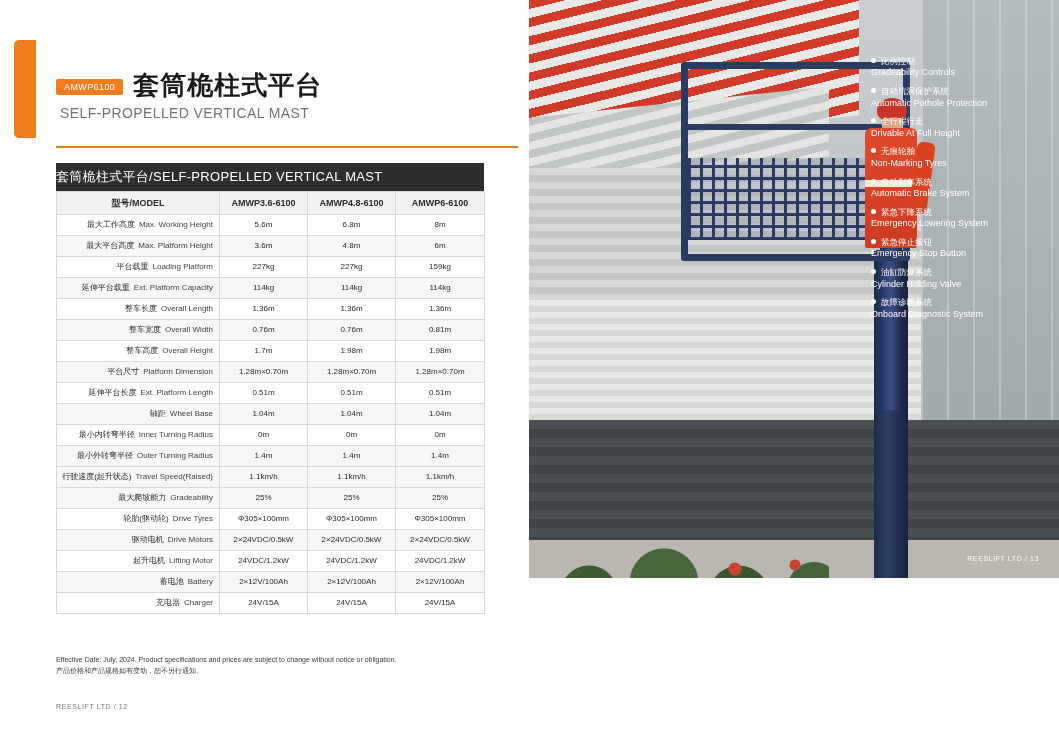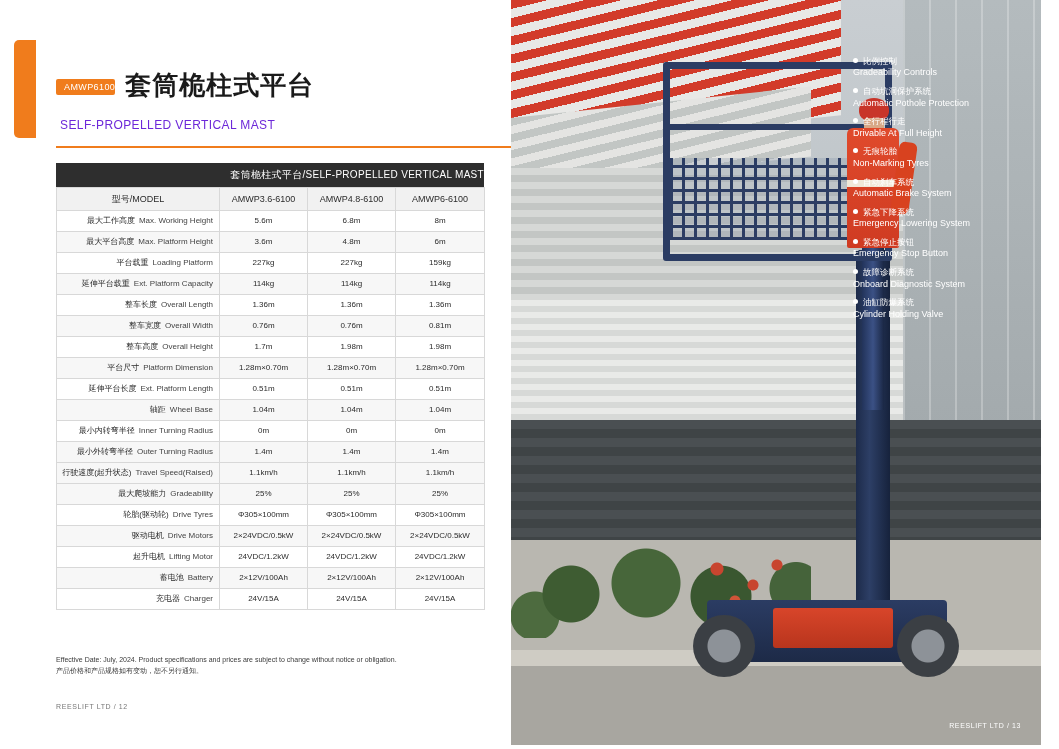--- a/index.html
+++ b/index.html
@@ -20,72 +20,72 @@
     background:#f07c1c;border-radius:5px 0 0 5px;
   }
   .orange-tab-inner{
     position:absolute;left:36px;top:40px;width:22px;height:98px;background:#ffffff;
   }
 
   .head-wrap{position:absolute;left:56px;top:72px;width:460px;}
   .title-row{display:flex;align-items:flex-end;gap:10px;}
   .badge{
     display:inline-block;background:#f07c1c;color:#fff;
-    font-size:9px;letter-spacing:.4px;padding:3px 0 3px 8px;
+    font-size:9px;letter-spacing:.4px;padding:3px 8px 3px 8px;
     border-radius:2px;margin-bottom:3px;
   }
   .cn-title{
     font-size:26px;color:#1a1a1a;font-weight:bold;letter-spacing:1px;
     line-height:1;
   }
   .en-title{
-    font-size:12px;color:#6d28d9;letter-spacing:.4px;margin-top:20px;margin-left:4px;
+    font-size:14px;color:#737373;letter-spacing:.4px;margin-top:7px;margin-left:4px;
   }
   .head-rule{
     position:absolute;left:0;top:74px;width:462px;height:2px;background:#f07c1c;
   }
 
   
   .table-wrap{position:absolute;left:56px;top:163px;width:428px;}
   .tbl-title{
-    background:#2e2e2e;color:#ffffff;text-align:right;
-    font-size:10px;letter-spacing:.3px;padding:5px 0;
+    background:#2e2e2e;color:#ffffff;text-align:left;
+    font-size:13px;letter-spacing:.3px;padding:5px 0;
   }
   table{border-collapse:collapse;width:428px;table-layout:fixed;}
   th,td{
     border:1px solid #d8d8d8;
     font-size:8px;
     color:#2b2b2b;
     text-align:center;
     height:20px;
     padding:0 2px;
     line-height:1.15;
   }
-  th{background:#f1f1f1;font-weight:normal;font-size:9px;height:22px;}
+  th{background:#f1f1f1;font-weight:bold;font-size:9px;height:22px;}
   col.c0{width:163px;}
   col.c1{width:88px;}
   col.c2{width:88px;}
   col.c3{width:89px;}
   td.label{text-align:right;padding-right:6px;}
   td.label .cn{color:#2b2b2b;}
   td.label .en{color:#444;margin-left:4px;}
   tr.alt td{background:#f7f7f7;}
   tr.plain td{background:#ffffff;}
 
   .note{
     position:absolute;left:56px;top:655px;width:440px;
     font-size:7px;color:#3a3a3a;line-height:1.55;
   }
   .pagenum{
     position:absolute;left:56px;top:703px;
     font-size:7px;color:#777;letter-spacing:.6px;
   }
 
   
-  .right{position:absolute;left:511px;top:0;width:530px;height:745px;overflow:hidden;background:#9aa2a6;}
+  .right{position:absolute;left:529px;top:0;width:530px;height:578px;overflow:hidden;background:#9aa2a6;}
 
   
   .bg-sky{position:absolute;left:0;top:0;width:530px;height:340px;background:linear-gradient(180deg,#c9ced2 0%,#b9c0c4 100%);}
   .bg-bottom{position:absolute;left:0;top:330px;width:530px;height:419px;background:linear-gradient(180deg,#9fa7ab 0%,#8d9599 100%);}
 
   
   .roof{
     position:absolute;left:0;top:0;width:330px;height:150px;
     background:repeating-linear-gradient(172deg,#d23b2a 0px,#d23b2a 9px,#e8e8e6 9px,#e8e8e6 18px);
     transform:skewY(-6deg);transform-origin:left top;
@@ -386,25 +386,25 @@
         </div>
         <div class="feat">
           <div class="cn"><span class="dot"></span>紧急下降系统</div>
           <div class="en">Emergency Lowering System</div>
         </div>
         <div class="feat">
           <div class="cn"><span class="dot"></span>紧急停止按钮</div>
           <div class="en">Emergency Stop Button</div>
         </div>
         <div class="feat">
+          <div class="cn"><span class="dot"></span>油缸防爆系统</div>
+          <div class="en">Cylinder Holding Valve</div>
+        </div>
+        <div class="feat">
           <div class="cn"><span class="dot"></span>故障诊断系统</div>
           <div class="en">Onboard Diagnostic System</div>
         </div>
-        <div class="feat">
-          <div class="cn"><span class="dot"></span>油缸防爆系统</div>
-          <div class="en">Cylinder Holding Valve</div>
-        </div>
       </div>
 
     <div class="pagenum-r">REESLIFT  LTD / 13</div>
   </div>
 
 </div>
 
 </body></html>

